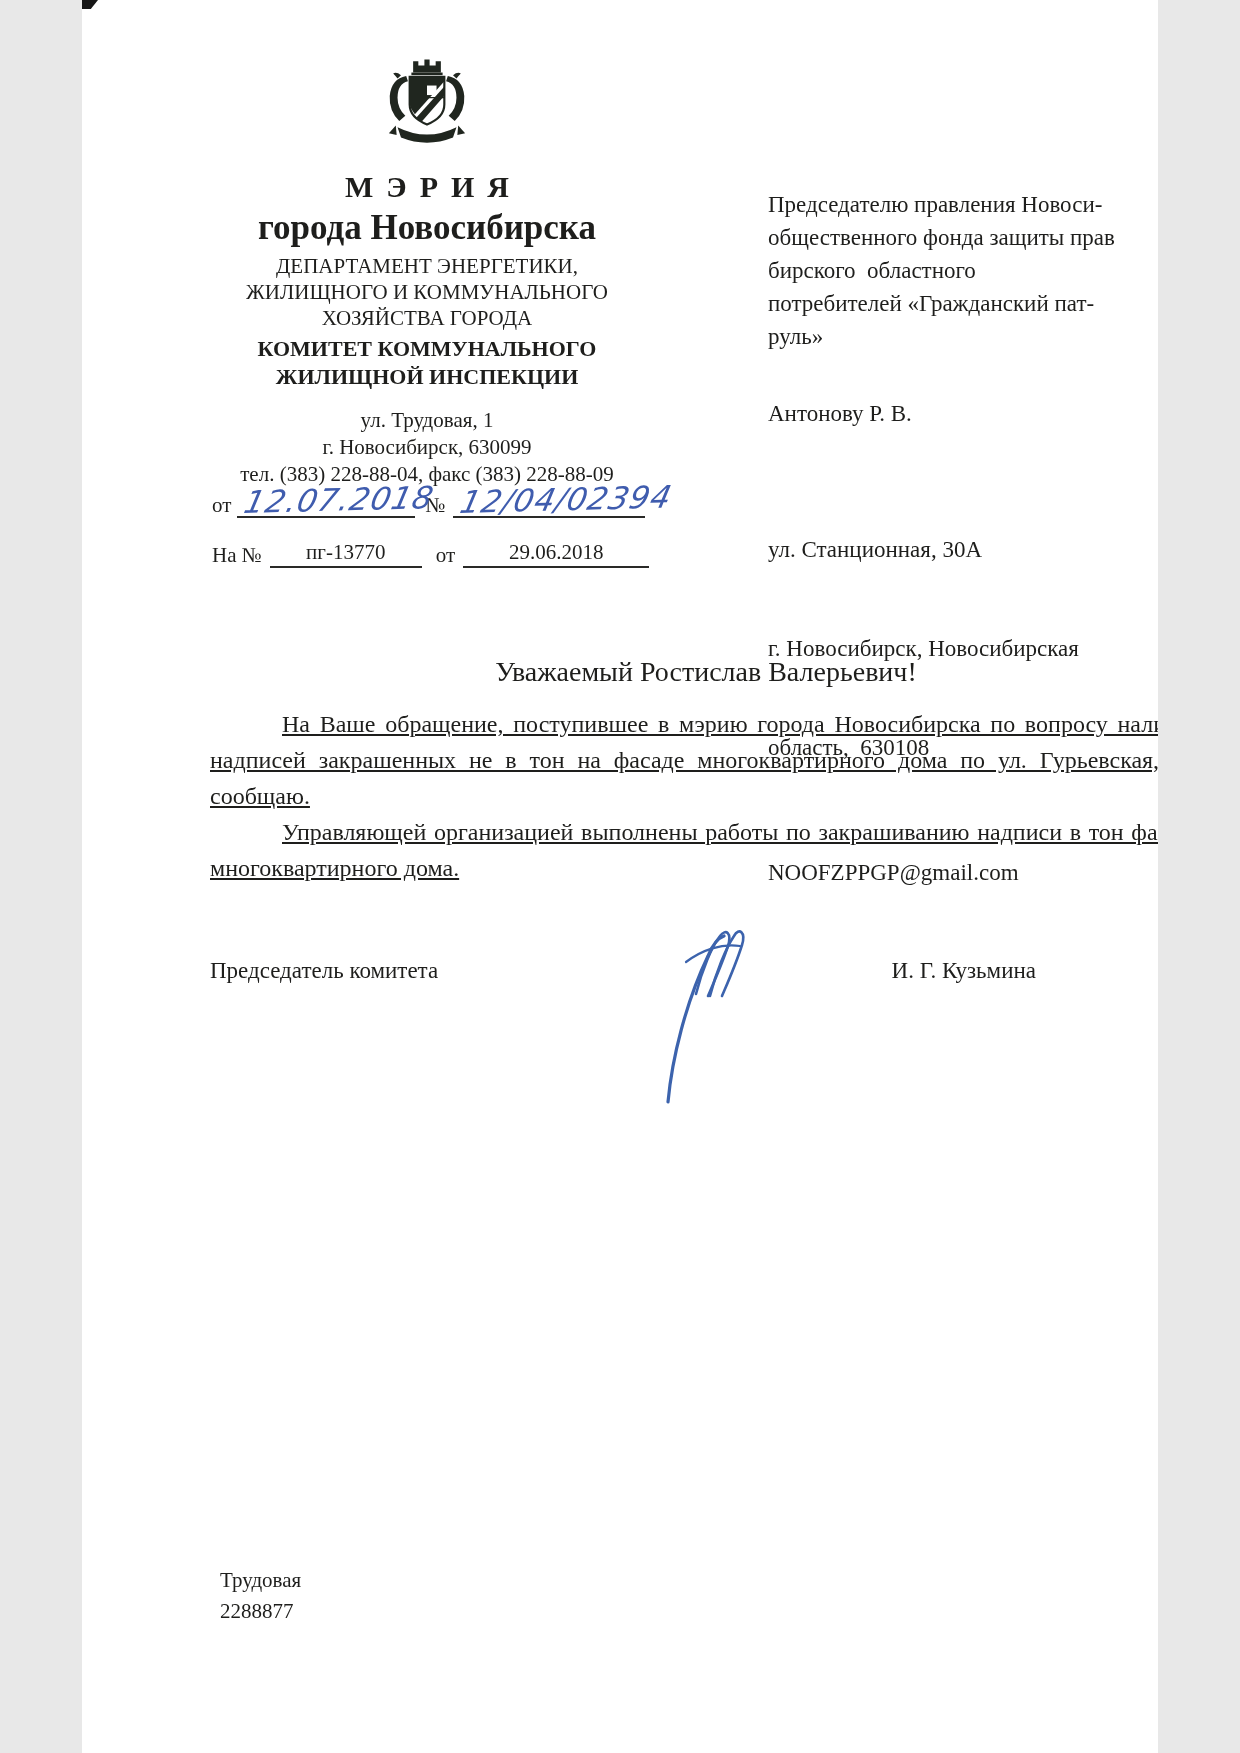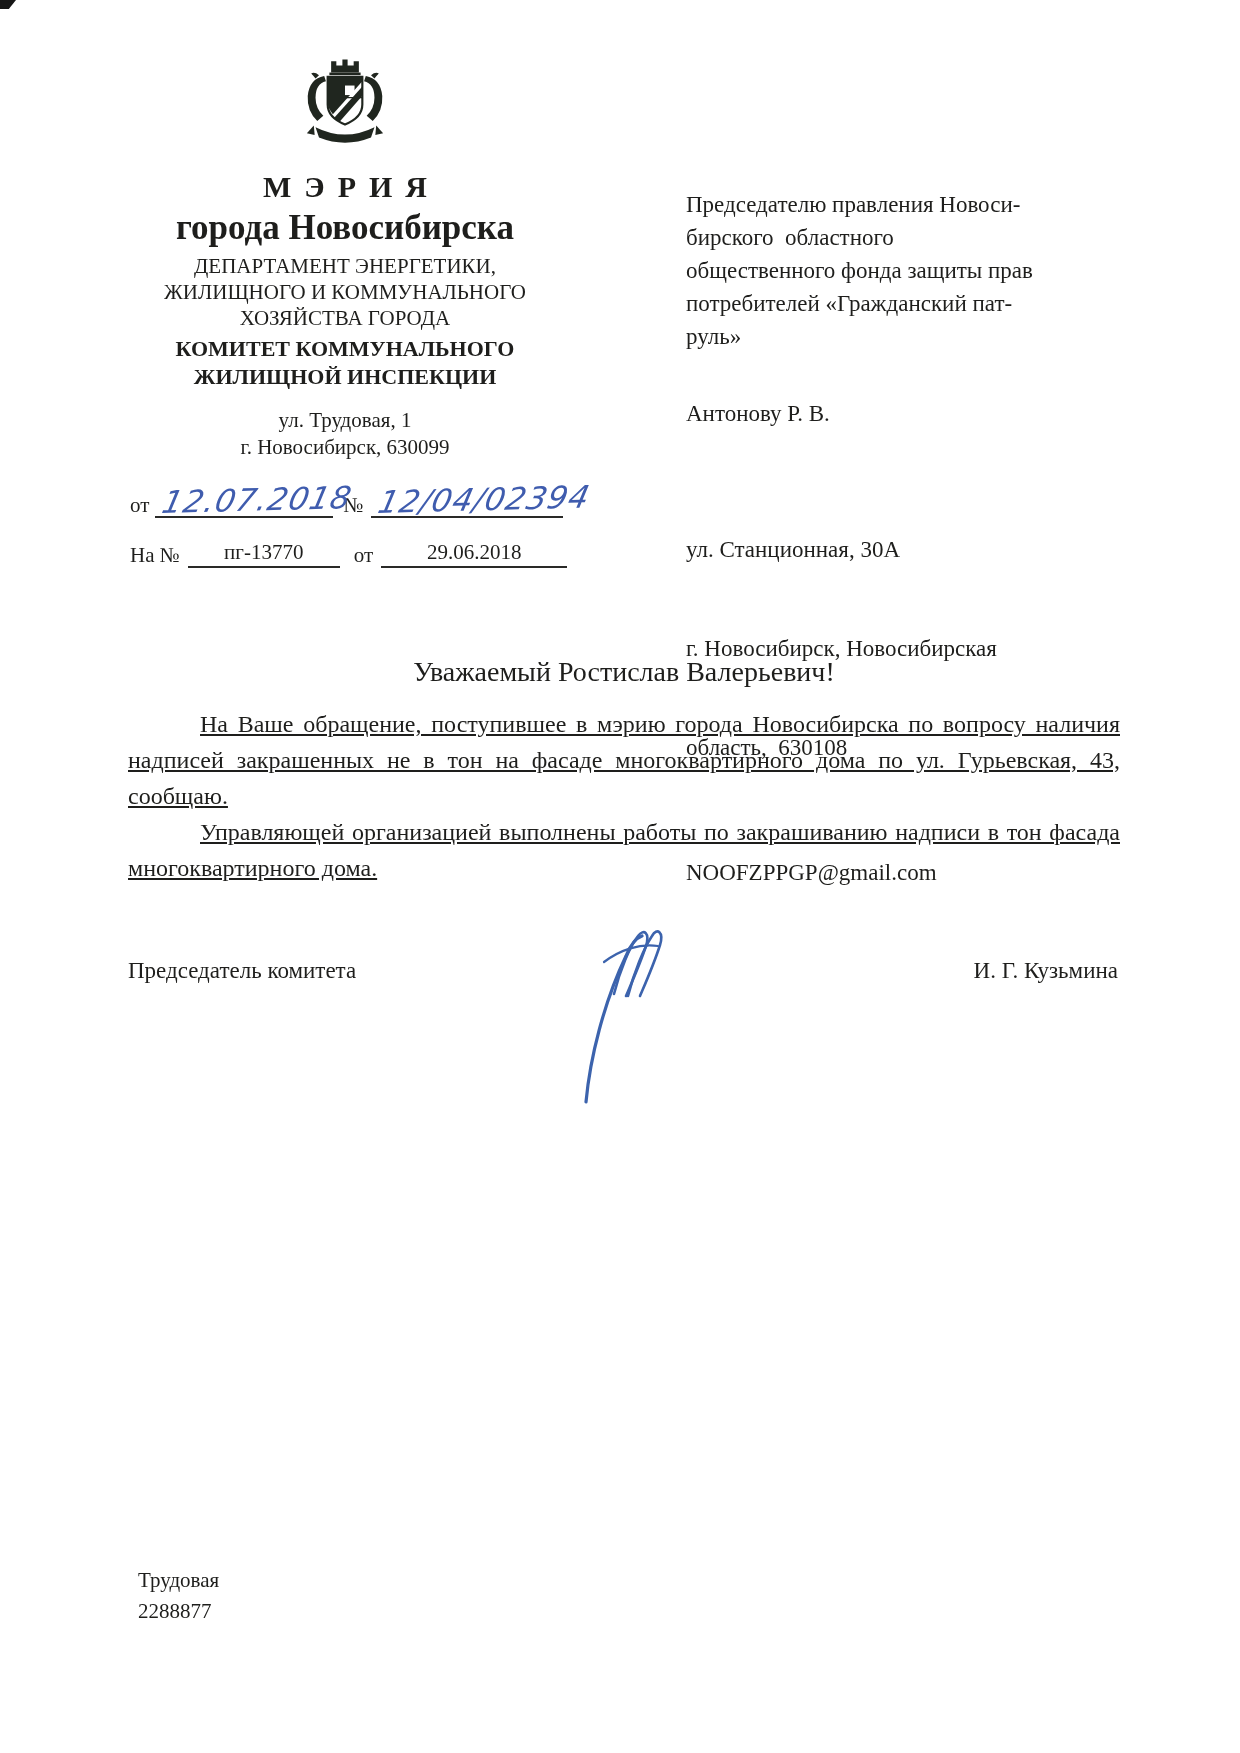--- a/index.html
+++ b/index.html
@@ -1,18 +1,18 @@
 <!DOCTYPE html>
 <html><head>
 <meta charset="utf-8">
 <style>
   html,body{margin:0;padding:0;background:#e8e8e8;}
   .page{
     position:relative;
-    width:1240px;height:1753px;
+    width:1076px;height:1753px;
     background:#ffffff;
     font-family:"Liberation Serif","DejaVu Serif",serif;
     color:#1e1e1c;
     overflow:hidden;
     margin:0 auto;
   }
   
   .letterhead{
     position:absolute;left:110px;top:50px;width:470px;
     text-align:center;
@@ -109,35 +109,36 @@
       <div>ЖИЛИЩНОГО И КОММУНАЛЬНОГО</div>
       <div>ХОЗЯЙСТВА ГОРОДА</div>
     </div>
     <div class="committee">
       <div>КОМИТЕТ КОММУНАЛЬНОГО</div>
       <div>ЖИЛИЩНОЙ ИНСПЕКЦИИ</div>
     </div>
     <div class="addr">
       <div>ул. Трудовая, 1</div>
       <div>г. Новосибирск, 630099</div>
+      <div>тел. (383) 228-88-04, факс (383) 228-88-09</div>
     </div>
   </div>
 
   <div class="refline1">
     <span class="lbl">от</span><span class="blank w-date"><span class="handwriting">12.07.2018</span></span><span class="lbl">№</span><span class="blank w-num"><span class="handwriting">12/04/02394</span></span>
   </div>
 
   <div class="refline2">
     <span class="lbl">На №</span><span class="blank2 w-ref">пг-13770</span><span class="lbl">от</span><span class="blank2 w-refdate">29.06.2018</span>
   </div>
 
   <div class="recipient">
     <div>Председателю правления Новоси-</div>
+    <div>общественного фонда защиты прав</div>
     <div>бирского  областного</div>
-    <div>общественного фонда защиты прав</div>
     <div>потребителей «Гражданский пат-</div>
     <div>руль»</div>
     <div class="rcp-name">Антонову Р. В.</div>
     <div class="rcp-addr">
       <div>ул. Станционная, 30А</div>
       <div>г. Новосибирск, Новосибирская</div>
       <div>область,  630108</div>
     </div>
     <div class="rcp-email">NOOFZPPGP@gmail.com</div>
   </div>

